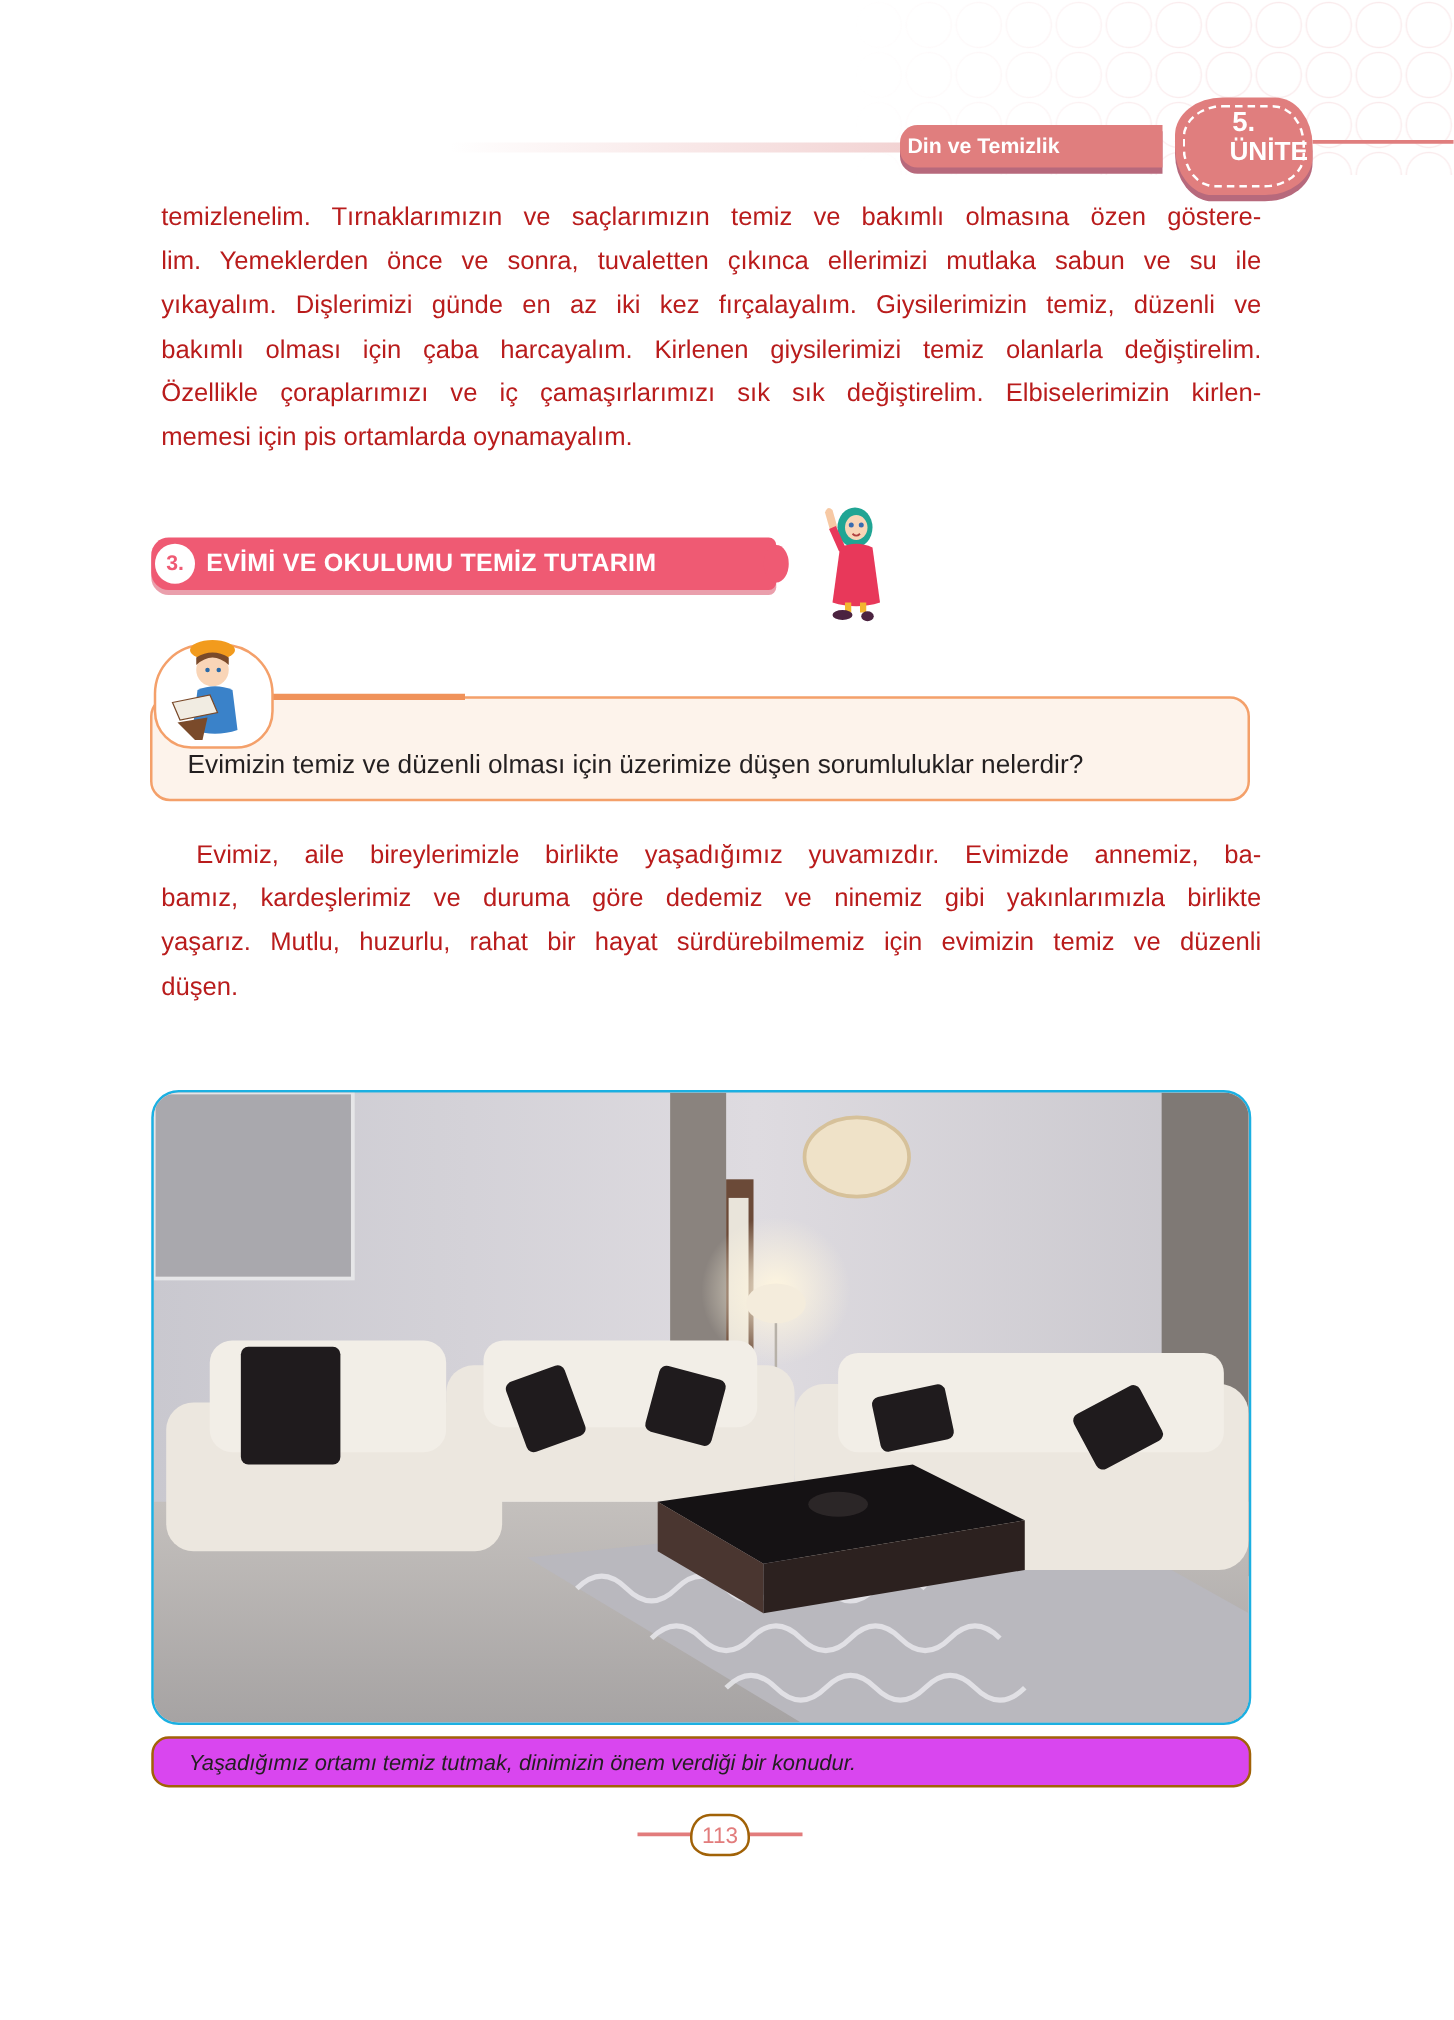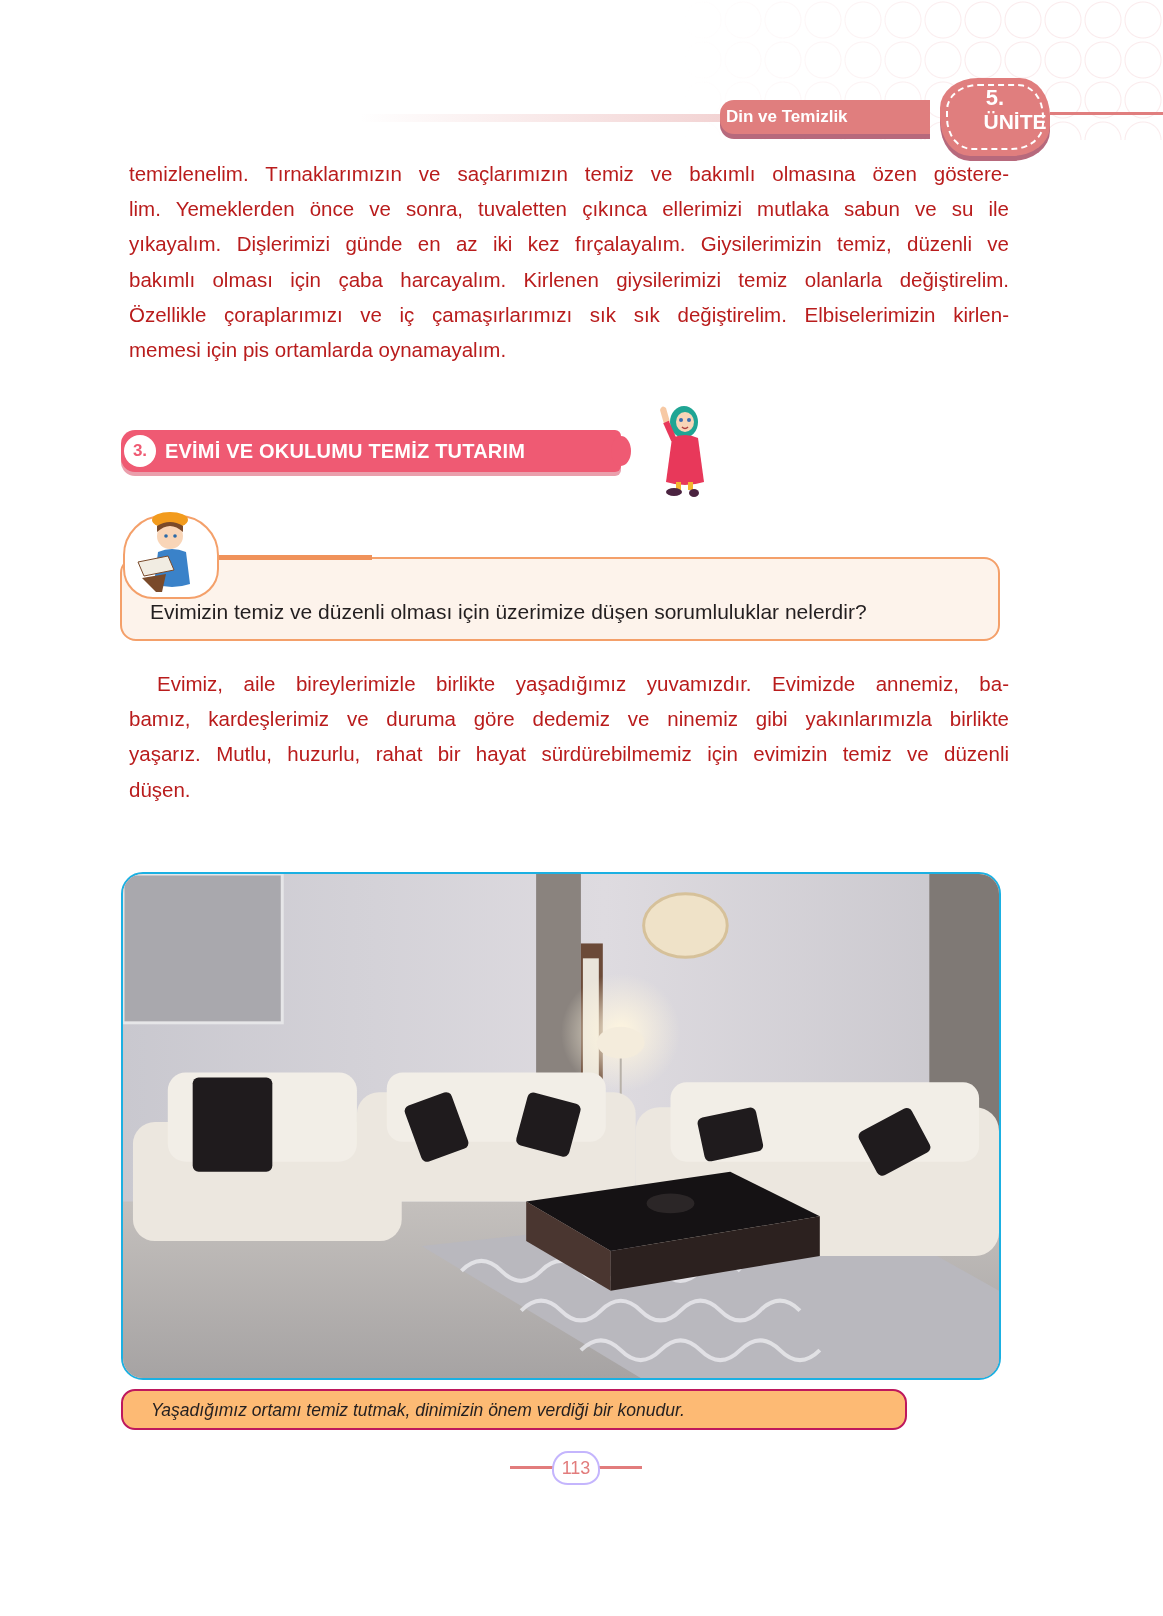--- a/index.html
+++ b/index.html
@@ -96,35 +96,35 @@
   
   .photo-frame {
     position: absolute; left: 121px; top: 872px; width: 880px; height: 508px;
     border: 2px solid #1bb0e2; border-radius: 22px; overflow: hidden;
     background: #cfcfd4;
   }
   .photo-frame svg { display: block; width: 100%; height: 100%; }
 
   
   .caption-box {
-    position: absolute; left: 121px; top: 1389px; width: 786px; height: 41px;
-    background: #fdba74; border: 2px solid #be185d; border-radius: 14px;
+    position: absolute; left: 121px; top: 1389px; width: 880px; height: 41px;
+    background: #d946ef; border: 2px solid #a16207; border-radius: 14px;
   }
   .caption-text {
     position: absolute; left: 28px; top: 0; line-height: 38px;
     font-style: italic; font-size: 17.5px; color: #231f20;
   }
 
   
   .page-line { position: absolute; top: 1466px; height: 3px; background: #e27c7c; }
   .page-line.left { left: 510px; width: 45px; }
   .page-line.right { left: 597px; width: 45px; }
   .page-number {
     position: absolute; left: 552px; top: 1451px; width: 48px; height: 34px;
-    border: 2px solid #c4b5fd; border-radius: 16px 16px 16px 16px / 18px 18px 14px 14px;
+    border: 2px solid #a16207; border-radius: 16px 16px 16px 16px / 18px 18px 14px 14px;
     color: #e27c7c; font-size: 18px; line-height: 30px; text-align: center; background: #fff;
   }
 </style>
 </head>
 <body>
 
 <div class="pattern"></div>
 <div class="header-line"></div>
 <div class="unit-title-tab">
   <span>Din ve Temizlik</span>

